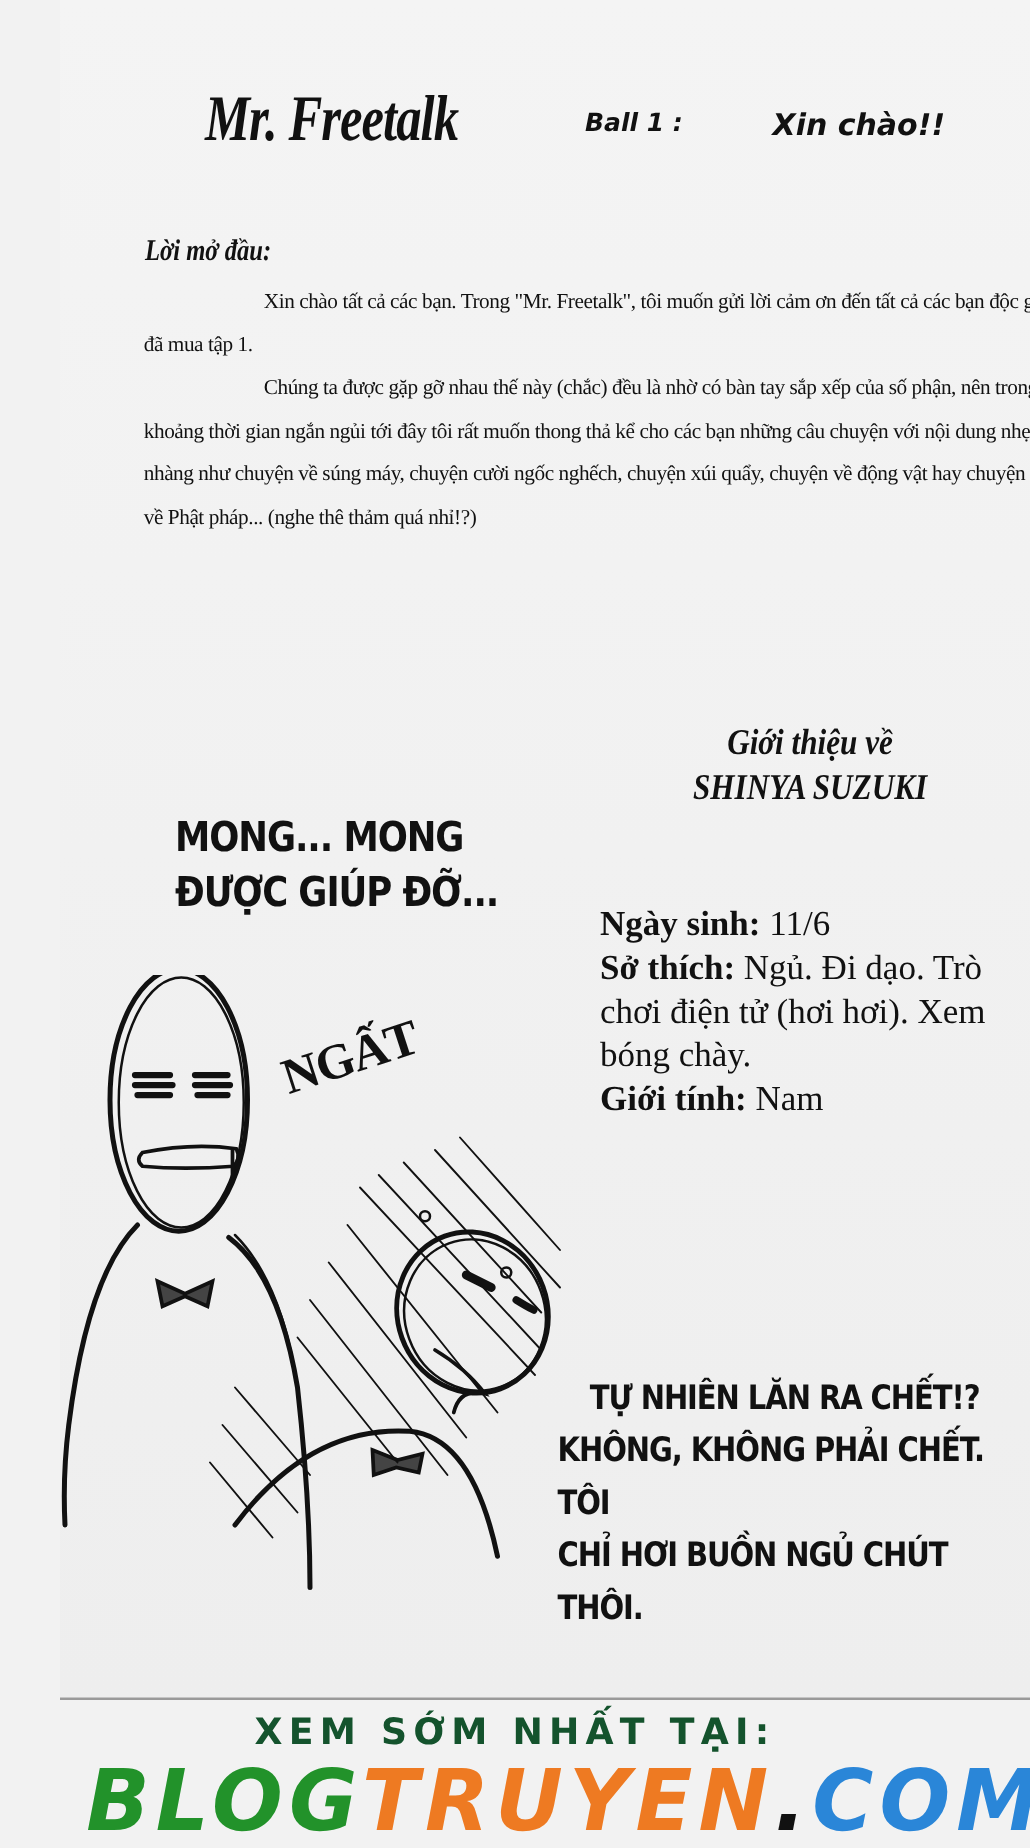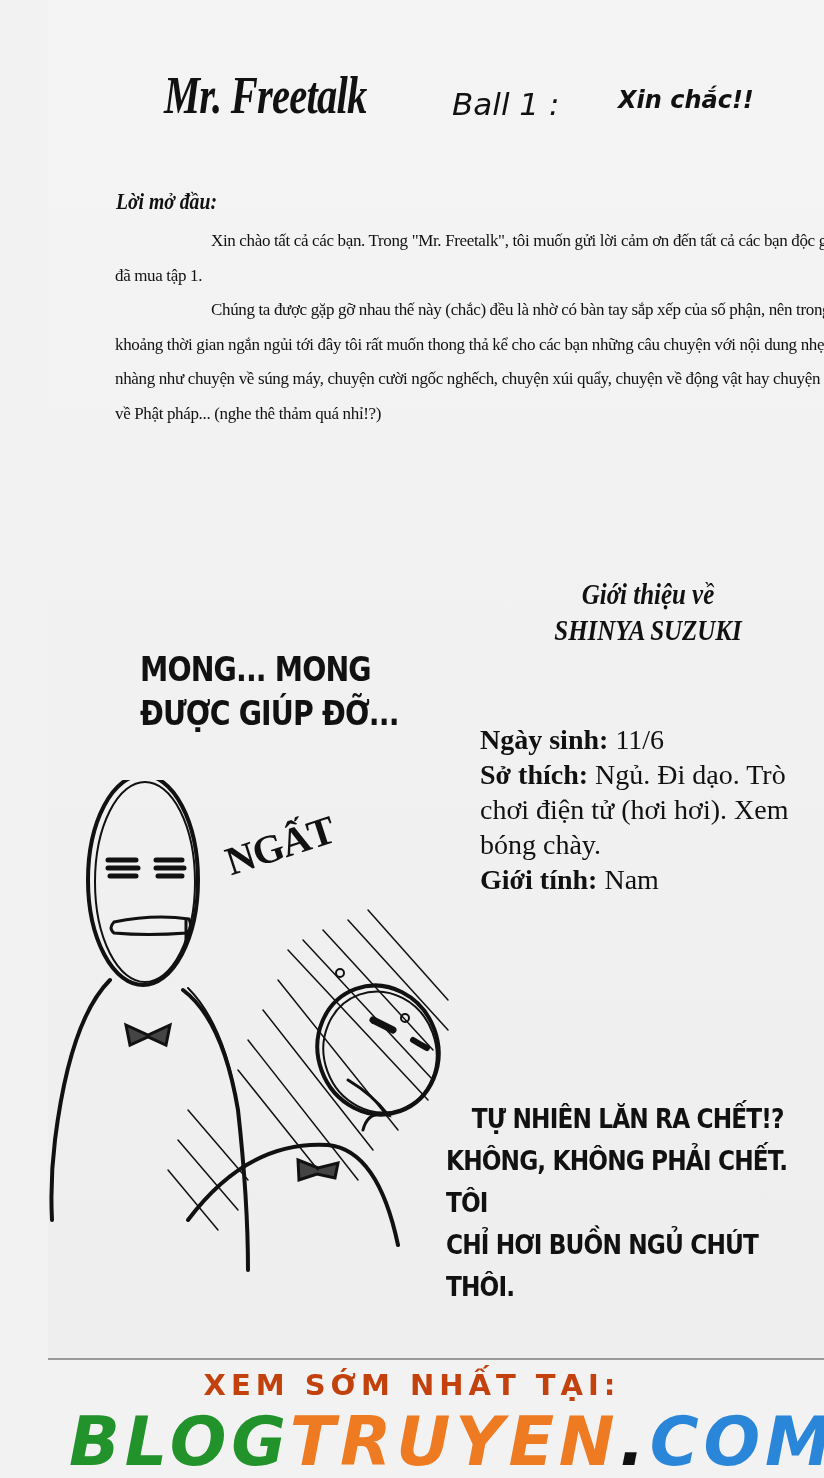--- a/index.html
+++ b/index.html
@@ -14,23 +14,23 @@
       border-bottom: 2px solid #9a9a9a;
       margin-left: 48px;
     }
     .title-main {
       position: absolute; left: 116px; top: 66px;
       font-family: "Liberation Serif", serif; font-style: italic; font-weight: bold;
       font-size: 52px; letter-spacing: -1px; transform: scaleX(0.78); transform-origin: left;
       color: #111;
     }
     .title-ball {
-      position: absolute; left: 404px; top: 86px;
-      font-family: "DejaVu Sans", sans-serif; font-weight: normal; font-style: italic;
-      font-size: 31px;
+      position: absolute; left: 420px; top: 86px;
+      font-family: "DejaVu Sans", sans-serif; font-weight: bold; font-style: italic;
+      font-size: 20px;
     }
     .title-hello {
       position: absolute; left: 570px; top: 86px;
       font-family: "DejaVu Sans", sans-serif; font-weight: bold; font-style: italic;
       font-size: 24px;
     }
     .intro-label {
       position: absolute; left: 68px; top: 188px;
       font-family: "Liberation Serif", serif; font-style: italic; font-weight: bold;
       font-size: 24px; transform: scaleX(0.82); transform-origin: left;
@@ -61,39 +61,39 @@
     .sfx-ngat {
       left: 186px; top: 838px; font-size: 40px;
       font-family: "Liberation Serif", serif; font-weight: bold;
       transform: rotate(-18deg); transform-origin: left bottom;
     }
     .sfx-sleep { left: 398px; top: 1098px; font-size: 27px; line-height: 42px; transform: scaleX(0.86); transform-origin: left; }
     .drawing { position: absolute; left: 0; top: 780px; width: 420px; height: 520px; }
     .banner-top {
       position: absolute; left: 0; top: 1368px; width: 824px; text-align: center;
       font-family: "DejaVu Sans", sans-serif; font-weight: bold; font-size: 29px;
-      letter-spacing: 5px; color: #c2410c;
+      letter-spacing: 5px; color: #14532d;
     }
     .banner-logo {
       position: absolute; left: 62px; top: 1402px; width: 700px; text-align: center;
       font-family: "DejaVu Sans", sans-serif; font-weight: bold; font-style: italic;
       font-size: 68px; letter-spacing: 5px; transform: scaleX(0.98);
     }
     .banner-logo .g { color: #22922a; }
     .banner-logo .o { color: #ee7a22; }
     .banner-logo .d { color: #111; }
     .banner-logo .b { color: #2a86d8; }
   </style>
 </head>
 <body>
 
 <div class="page">
   <div class="title-main">Mr. Freetalk</div>
   <div class="title-ball">Ball 1 :</div>
-  <div class="title-hello">Xin chắc!!</div>
+  <div class="title-hello">Xin chào!!</div>
 
   <div class="intro-label">Lời mở đầu:</div>
   <div class="intro-body">
     <p>Xin chào tất cả các bạn. Trong "Mr. Freetalk", tôi muốn gửi lời cảm ơn đến tất cả các bạn độc giả đã mua tập 1.</p>
     <p>Chúng ta được gặp gỡ nhau thế này (chắc) đều là nhờ có bàn tay sắp xếp của số phận, nên trong khoảng thời gian ngắn ngủi tới đây tôi rất muốn thong thả kể cho các bạn những câu chuyện với nội dung nhẹ nhàng như chuyện về súng máy, chuyện cười ngốc nghếch, chuyện xúi quẩy, chuyện về động vật hay chuyện bàn về Phật pháp... (nghe thê thảm quá nhỉ!?)</p>
   </div>
 
   <div class="profile-heading">
     <div>Giới thiệu về</div>
     <div>SHINYA SUZUKI</div>

